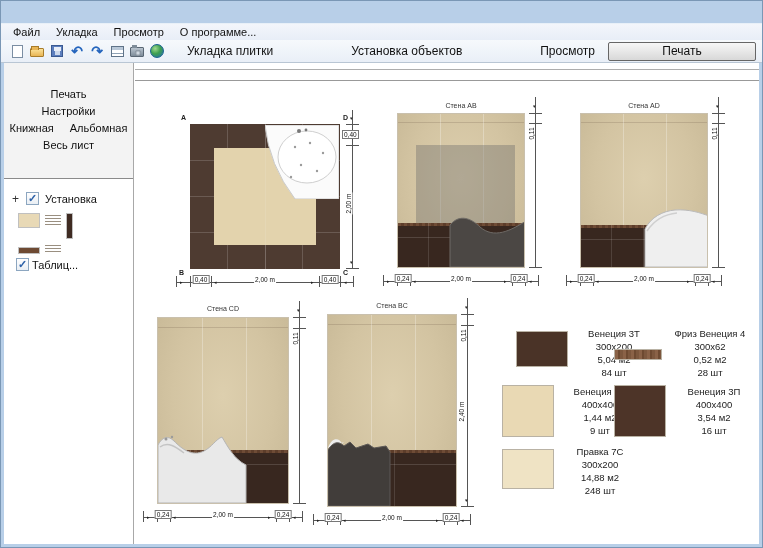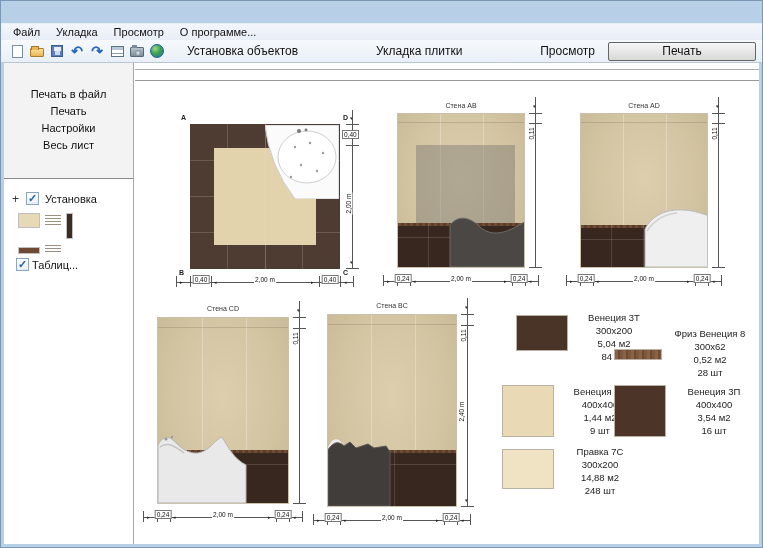--- a/index.html
+++ b/index.html
@@ -154,34 +154,37 @@
     <span class="tbicon">
         <span class="ic-table"></span>
       </span>
     <span class="tbicon">
         <span class="ic-camera"></span>
       </span>
     <span class="tbicon">
         <span class="ic-globe"></span>
       </span>
     <span class="navtabs">
+      <span class="navtab">Укладка плитки</span>
       <span class="navtab">Установка объектов</span>
-      <span class="navtab">Укладка плитки</span>
       <span class="navtab">Просмотр</span>
     </span>
     <span class="printbtn">Печать</span>
   </div>
 
   <div class="content">
 
     <div class="sidebar">
       <div class="cmdpanel">
-        <div class="cmdlink">Печать в файл</div>
         <div class="cmdlink">Печать</div>
         <div class="cmdlink">Настройки</div>
+        <div class="cmdlink cmdrow2">
+          <span>Книжная</span>
+          <span>Альбомная</span>
+        </div>
         <div class="cmdlink">Весь лист</div>
       </div>
       <div class="treepanel">
         <div class="treerow">
           <span class="expander">+</span>
           <span class="cbx">✓</span>
           <span class="treelabel">Установка</span>
         </div>
         <div class="thumbrow" style="top:33px;">
           <span class="thumb-tile" style="width:22px;height:15px;background:#e8d9b6;"></span>
@@ -445,33 +448,33 @@
             <span class="vt" style="top:27px;"></span>
             <span class="vt" style="top:208px;"></span>
           <span class="var" style="top:7px;">▾</span>
             <span class="var" style="top:200px;">▾</span>
           <span class="vlb" style="left:-3px;top:34px;">0,11</span>
           <span class="vlb" style="left:-8px;top:110px;">2,40 m</span>
         </div>
       </div>
 
       <div>
-        <div class="legitem" style="left:367px;top:248px;padding-left:14px;">
+        <div class="legitem" style="left:367px;top:264px;padding-left:14px;">
           <span class="legswatch" style="width: 52px; height: 36px; margin-top: 4px; background: rgb(74, 51, 39);"></span>
           <span class="legtext">
             <span style="display:block;">Венеция 3Т</span>
             <span style="display:block;">300x200</span>
             <span style="display:block;">5,04 м2</span>
             <span style="display:block;">84 шт</span>
           </span>
         </div>
         <div class="legitem" style="left:479px;top:264px;">
           <span class="legswatch fl-strip" style="width:48px;height:11px;margin-top:22px;"></span>
           <span class="legtext" style="width:96px;">
-            <span style="display:block;">Фриз Венеция 8</span>
+            <span style="display:block;">Фриз Венеция 4</span>
             <span style="display:block;">300x62</span>
             <span style="display:block;">0,52 м2</span>
             <span style="display:block;">28 шт</span>
           </span>
         </div>
         <div class="legitem" style="left:367px;top:322px;">
           <span class="legswatch" style="width: 52px; height: 52px; background: rgb(233, 217, 180);"></span>
           <span class="legtext">
             <span style="display:block;">Венеция 7П</span>
             <span style="display:block;">400x400</span>

